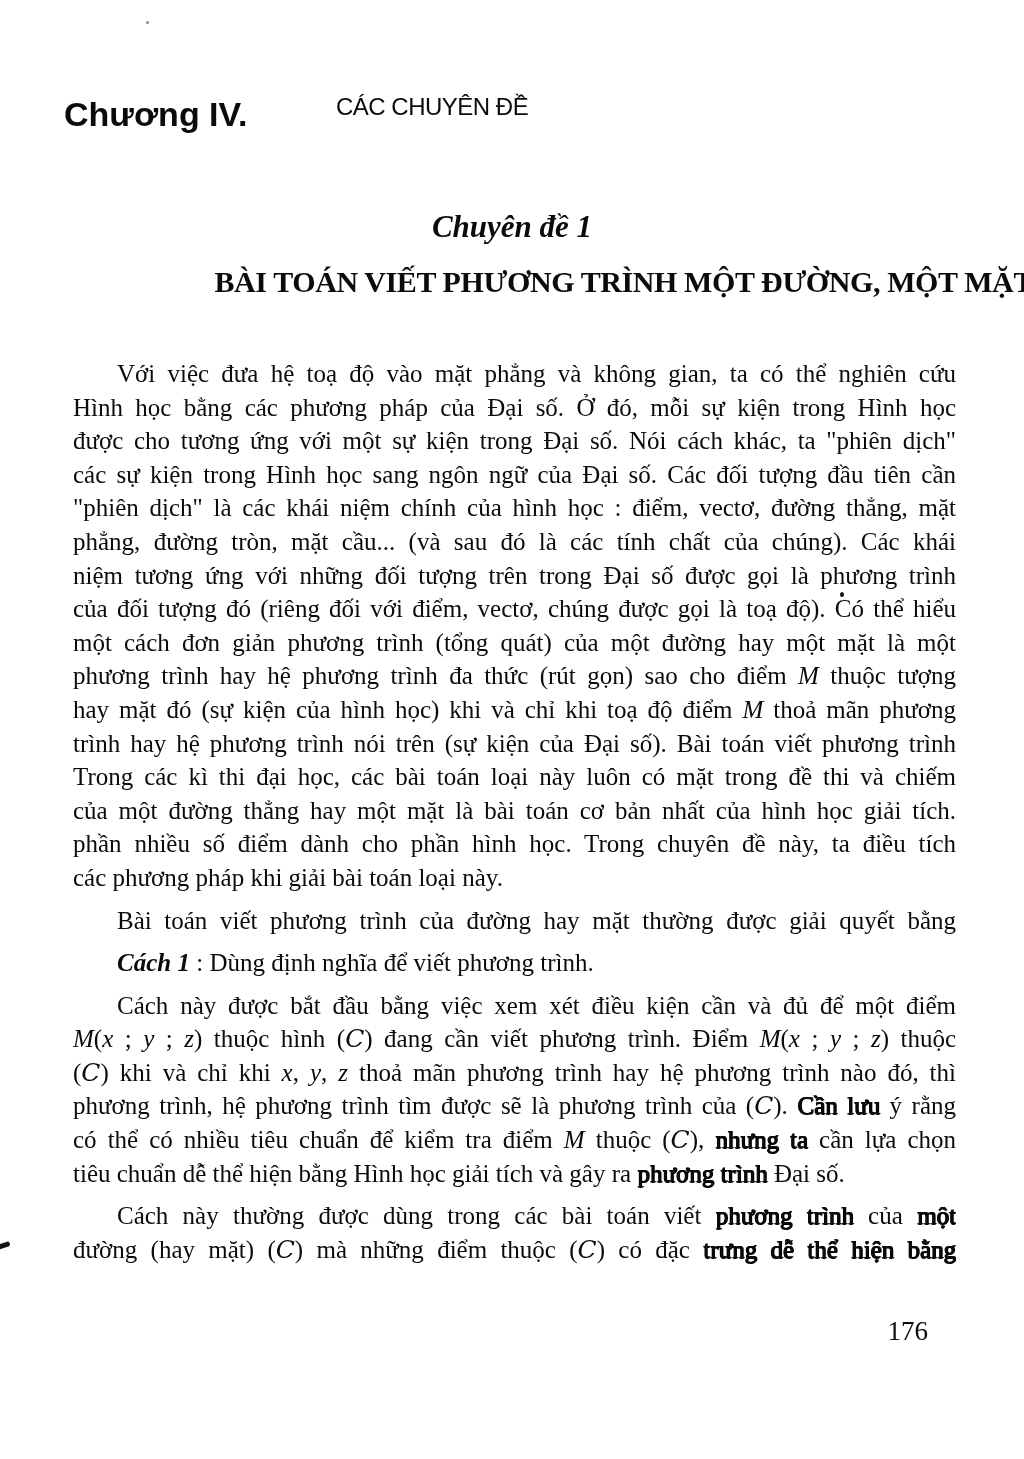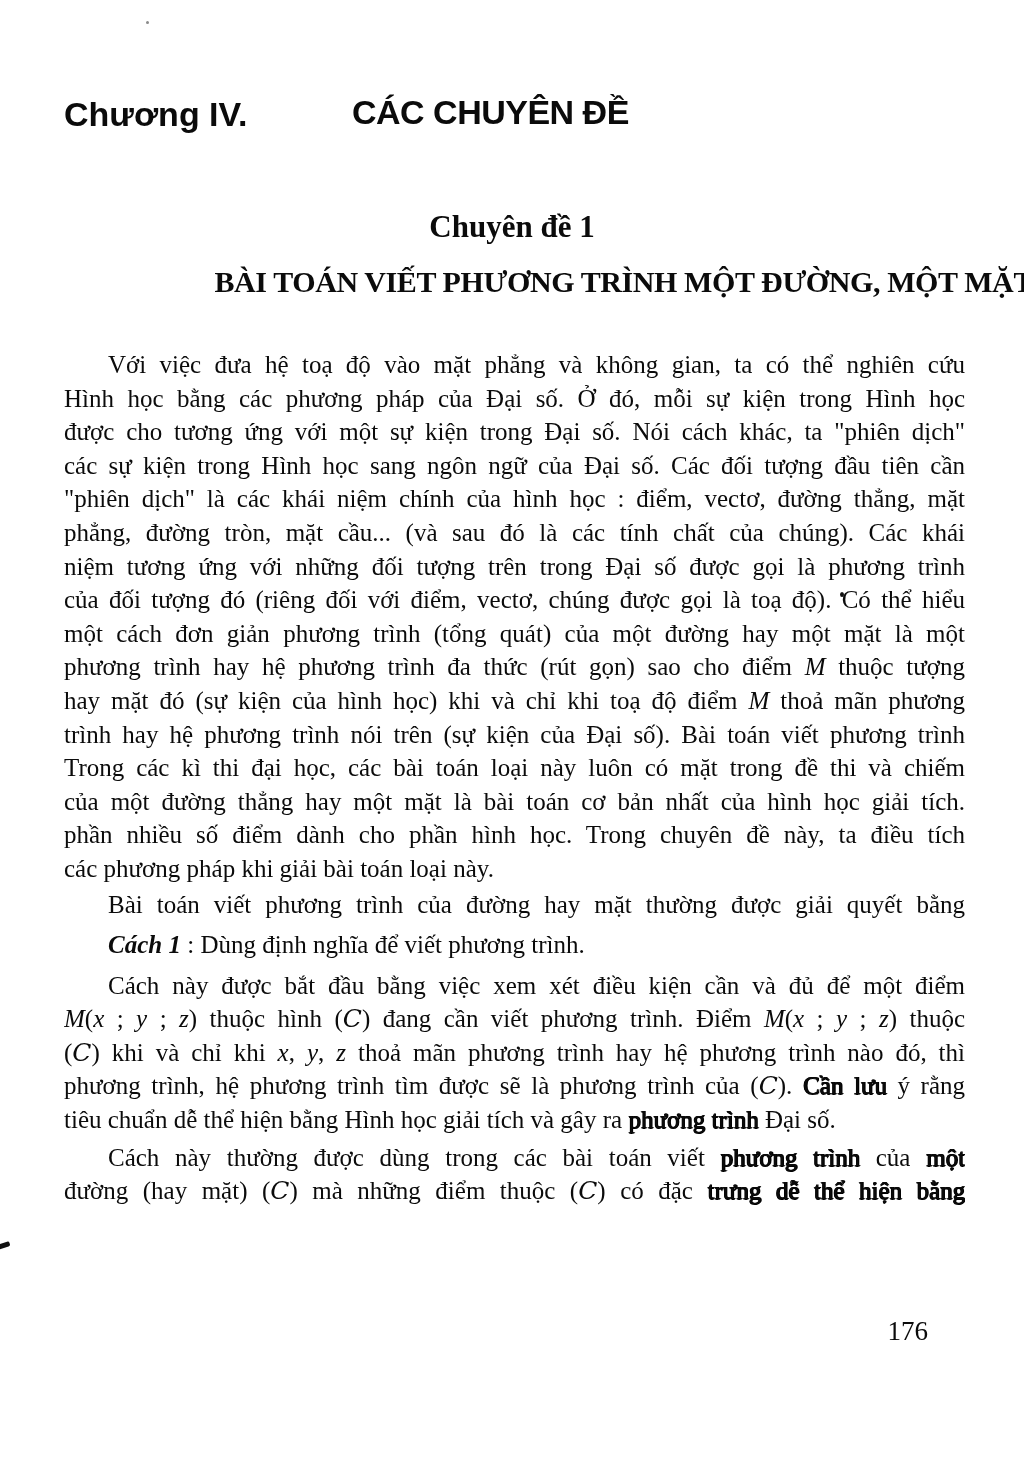--- a/index.html
+++ b/index.html
@@ -15,40 +15,40 @@
     position:absolute; inset:0;
     background:#ffffff;
   }
   
   .chapter-label {
     position:absolute; top:95px; left:64px;
     font-family:"Liberation Sans", sans-serif;
     font-weight:bold; font-size:34px; letter-spacing:0px;text-align:right;
   }
   .chapter-title {
-    position:absolute; top:93px; left:352px;
+    position:absolute; top:93px; left:336px;
     font-family:"Liberation Sans", sans-serif;
-    font-weight:bold; font-size:34px; letter-spacing:-0.5px;
+    font-weight:normal; font-size:24px; letter-spacing:-0.5px;
   }
   .section-label {
     position:absolute; top:209px; left:0; width:100%;
     text-align:center;
-    font-weight:bold; font-size:31px;
+    font-weight:bold; font-style:italic; font-size:31px;
   }
   .page-title {
     position:absolute; top:265px; left:9px; width:100%;
     text-align:right;
     font-weight:bold; font-size:30px; letter-spacing:-0.4px;
   }
   
   .body-text {
     position:absolute; top:348px; left:64px; width:901px;
     font-size:25px;
   }
-  .para { margin:0; }
+  .para { margin:9px; }
   .para + .para { margin-top:2px; }
   .para.p3, .para.p4 { margin-top:7px; }
   .para.p5 { margin-top:4px; }
   .line {
     height:33.6px; line-height:33.6px;
     overflow:hidden;
     text-align:justify;
     text-align-last:justify;
     text-justify:inter-word;
   }
@@ -112,20 +112,21 @@
         <div class="line indent"><span>Bài toán viết phương trình của đường hay mặt thường được giải quyết bằng</span></div>
       </div>
       <div class="para p3">
         <div class="line last indent"><span class="s-bi">Cách 1</span><span> : Dùng định nghĩa để viết phương trình.</span></div>
       </div>
       <div class="para p4">
         <div class="line indent"><span>Cách này được bắt đầu bằng việc xem xét điều kiện cần và đủ để một điểm</span></div>
         <div class="line"><span class="s-i">M</span><span>(</span><span class="s-i">x</span><span> ; </span><span class="s-i">y</span><span> ; </span><span class="s-i">z</span><span>) thuộc hình (</span><span class="s-sc">C</span><span>) đang cần viết phương trình. Điểm </span><span class="s-i">M</span><span>(</span><span class="s-i">x</span><span> ; </span><span class="s-i">y</span><span> ; </span><span class="s-i">z</span><span>) thuộc</span></div>
         <div class="line"><span>(</span><span class="s-sc">C</span><span>) khi và chỉ khi </span><span class="s-i">x</span><span>, </span><span class="s-i">y</span><span>, </span><span class="s-i">z</span><span> thoả mãn phương trình hay hệ phương trình nào đó, thì</span></div>
         <div class="line"><span>phương trình, hệ phương trình tìm được sẽ là phương trình của (</span><span class="s-sc">C</span><span>). </span><span class="s-sm">Cần lưu</span><span> ý rằng</span></div>
+        <div class="line"><span>có thể có nhiều tiêu chuẩn để kiểm tra điểm </span><span class="s-i">M</span><span> thuộc (</span><span class="s-sc">C</span><span>), </span><span class="s-sm">nhưng ta</span><span> cần lựa chọn</span></div>
         <div class="line last"><span>tiêu chuẩn dễ thể hiện bằng Hình học giải tích và gây ra </span><span class="s-sm">phương trình</span><span> Đại số.</span></div>
       </div>
       <div class="para p5">
         <div class="line indent"><span>Cách này thường được dùng trong các bài toán viết </span><span class="s-sm">phương trình</span><span> của </span><span class="s-sm">một</span></div>
         <div class="line"><span>đường (hay mặt) (</span><span class="s-sc">C</span><span>) mà những điểm thuộc (</span><span class="s-sc">C</span><span>) có đặc </span><span class="s-sm">trưng dễ thể hiện bằng</span></div>
       </div>
     </div>
 
   <div class="page-number">176</div>
 

